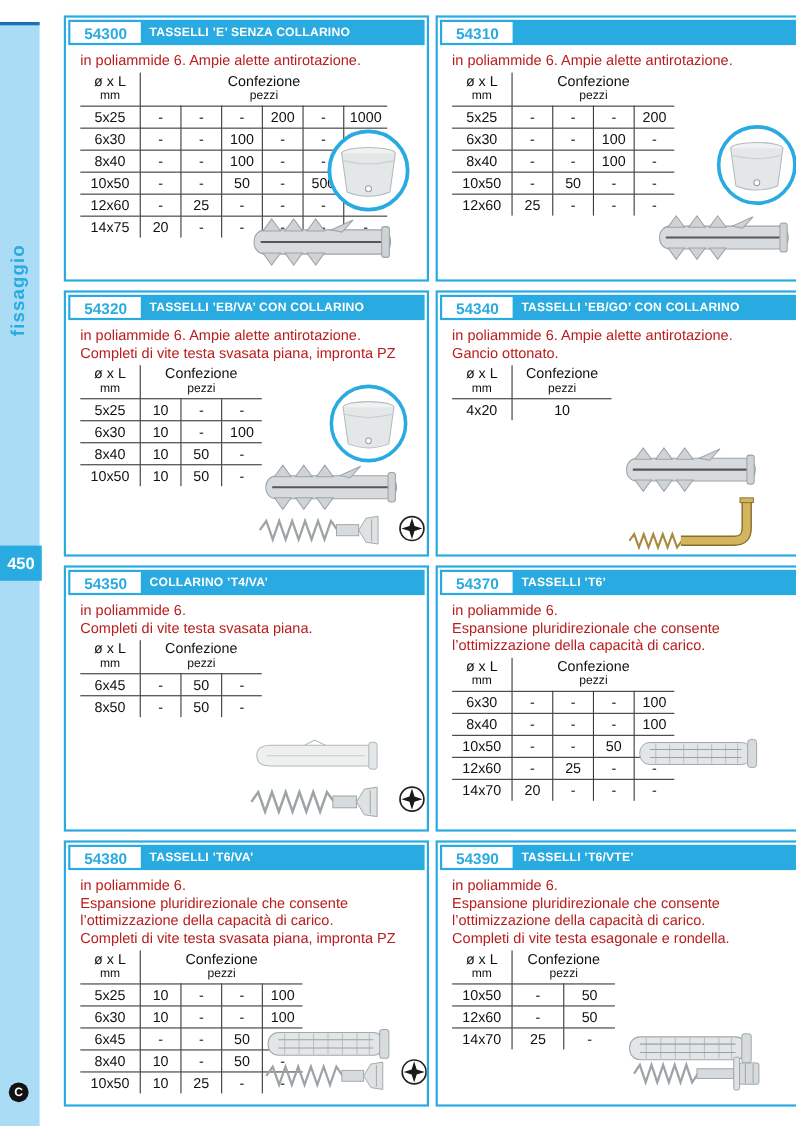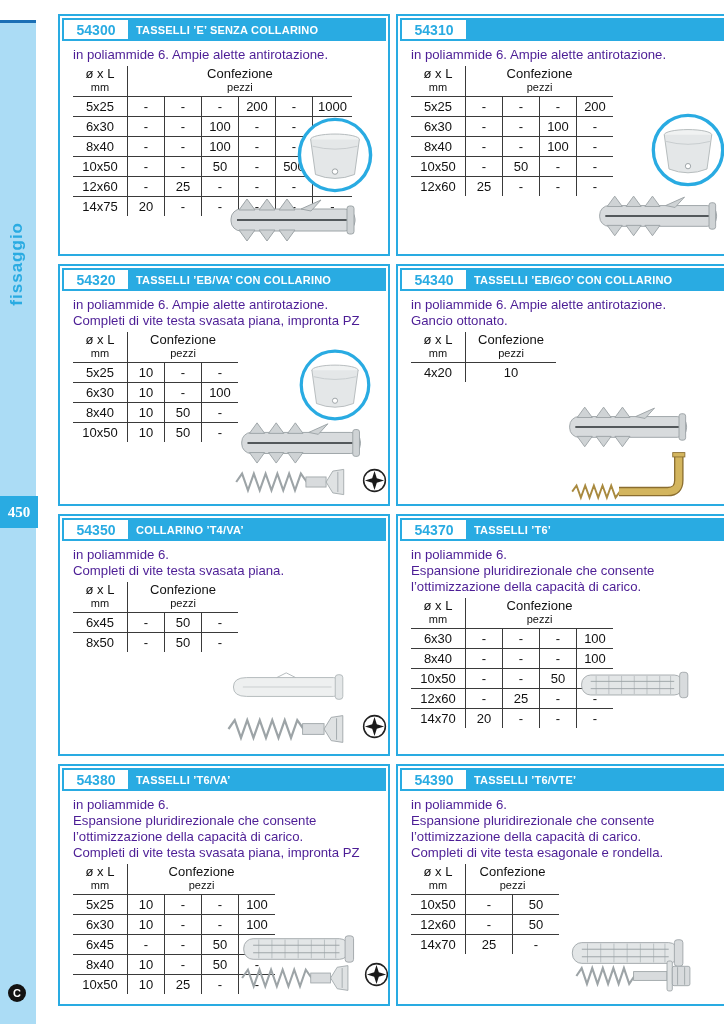--- a/index.html
+++ b/index.html
@@ -8,35 +8,35 @@
     font-family:"Liberation Sans","DejaVu Sans",sans-serif;color:#111;
   }
   
   .sidebar{position:absolute;left:0;top:20px;width:36px;height:1004px;
     background:#abdcf5;border-top:3px solid #1b6fb5;}
   .v-label{position:absolute;left:7px;top:222px;
     writing-mode:vertical-rl;transform:rotate(180deg);
     font-size:17px;font-weight:bold;color:#29abe2;letter-spacing:1px;}
   .page-badge{position:absolute;left:0;top:496px;width:38px;height:32px;
     background:#29abe2;color:#fff;font-weight:bold;font-size:15px;
-    display:flex;align-items:center;justify-content:center;font-family:Liberation Serif, serif;}
+    display:flex;align-items:center;justify-content:center;}
   .logo{position:absolute;left:8px;top:984px;width:18px;height:18px;border-radius:50%;
     background:#121212;color:#fff;font-weight:bold;font-size:11px;
     display:flex;align-items:center;justify-content:center;}
   
   .grid{position:absolute;left:46px;top:14px;width:670px;
     display:grid;grid-template-columns:332px 332px;grid-template-rows:repeat(4,242px);
     column-gap:6px;row-gap:8px;padding-left:12px;}
   .panel{position:relative;border:2px solid #29abe2;background:#fff;overflow:hidden;box-sizing:border-box;}
   .panel-head{display:flex;align-items:stretch;background:#29abe2;margin:2px;height:23px;}
   .code-chip{background:#fff;color:#29abe2;font-weight:bold;font-size:14px;
     display:flex;align-items:center;justify-content:center;min-width:58px;margin:2px 0 2px 2px;padding:0 3px;}
   .panel-title{color:#fff;font-weight:bold;font-size:11px;letter-spacing:.2px;
     display:flex;align-items:center;margin-left:8px;white-space:nowrap;}
-  .desc{margin:6px 8px 2px 13px;font-size:13.2px;line-height:16px;white-space:pre-line;color:#4c1d95;}
+  .desc{margin:6px 8px 2px 13px;font-size:13.2px;line-height:16px;white-space:pre-line;color:#b91c1c;}
   
   .spec-table{border-collapse:collapse;margin:3px 0 0 13px;font-size:13px;color:#111;}
   .spec-table .h1{font-size:13px;line-height:14px;}
   .spec-table .h2{font-size:11px;line-height:12px;}
   .spec-table thead th{font-weight:normal;border-bottom:1.5px solid #3a3a3a;padding:1px 6px 3px;text-align:center;}
   .spec-table .dim-h{border-right:1.5px solid #3a3a3a;}
   .spec-table tbody td{border-bottom:1.5px solid #3a3a3a;border-right:1.5px solid #3a3a3a;
     height:19px;padding:0 5px;text-align:center;min-width:26px;}
   .spec-table tbody td:last-child{border-right:0;}
   .spec-table tbody tr:last-child td{border-bottom:0;}

